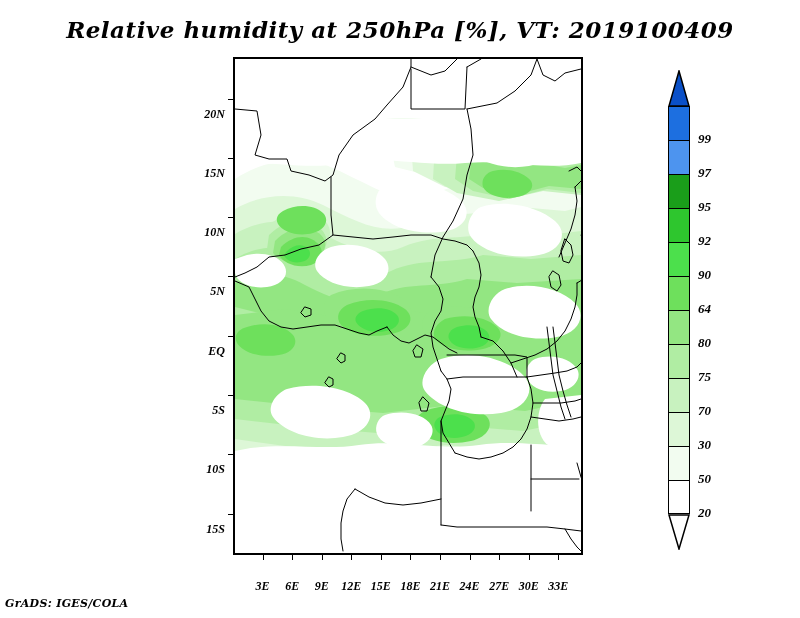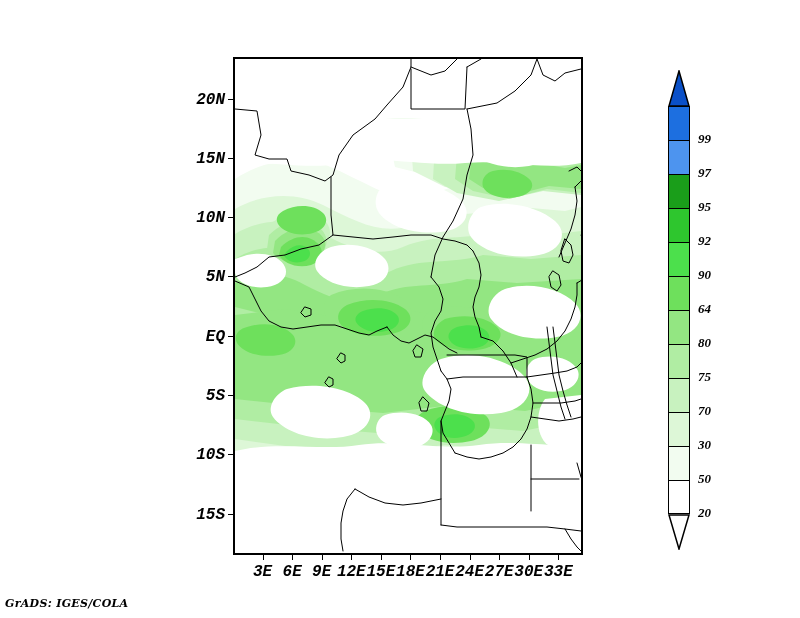--- a/index.html
+++ b/index.html
@@ -35,23 +35,24 @@
     overflow:hidden;
   }
   #mapsvg{position:absolute;left:0;top:0;width:346px;height:494px;display:block;}
 
   
   .tick{position:absolute;background:#000;}
   .tickL{width:5px;height:1px;}
   .tickB{width:1px;height:5px;}
   .axlab{
     position:absolute;
-    font-family:Liberation Mono, monospace;
-    font-style:italic;font-weight:700;font-size:16px;color:#000;
+    font-family:Liberation Serif, serif;
+    font-style:italic;font-weight:700;font-size:12px;color:#000;
     white-space:nowrap;
+    margin-top:16px;
   }
   .latlab{text-align:right;}
   .lonlab{text-align:center;}
 
   
   #cbar{position:absolute;left:668px;top:70px;width:22px;height:480px;}
   .cbband{position:absolute;left:0;width:22px;box-sizing:border-box;
           border-left:1.5px solid #000;border-right:1.5px solid #000;
           border-top:1.5px solid #000;}
   .cbband.last{border-bottom:1.5px solid #000;}
@@ -61,20 +62,21 @@
     font-family:Liberation Serif, serif;
     font-style:italic;font-weight:700;font-size:13px;color:#000;
     white-space:nowrap;
   }
 </style>
 </head>
 <body>
 
 <div id="plot">
 
+  <div class="title">Relative humidity at 250hPa [%], VT: 2019100409</div>
 
   <div id="maparea">
     <svg id="mapsvg" viewBox="0 0 346 494" preserveAspectRatio="none">
       <defs>
         <clipPath id="mclip">
             <rect x="0" y="0" width="346" height="494"></rect>
           </clipPath>
       </defs>
 
       <g clip-path="url(#mclip)">

